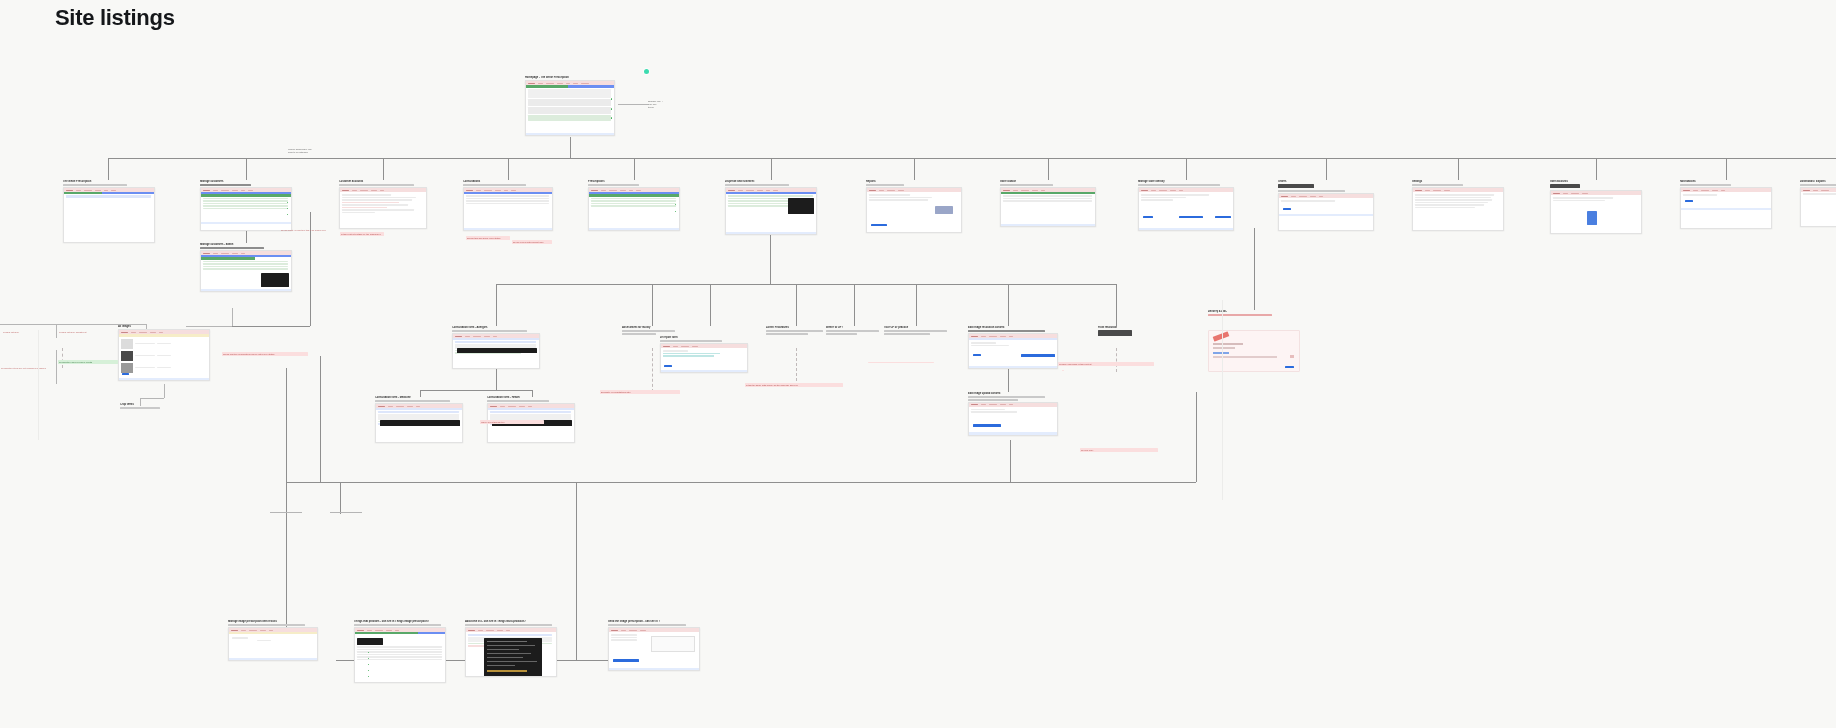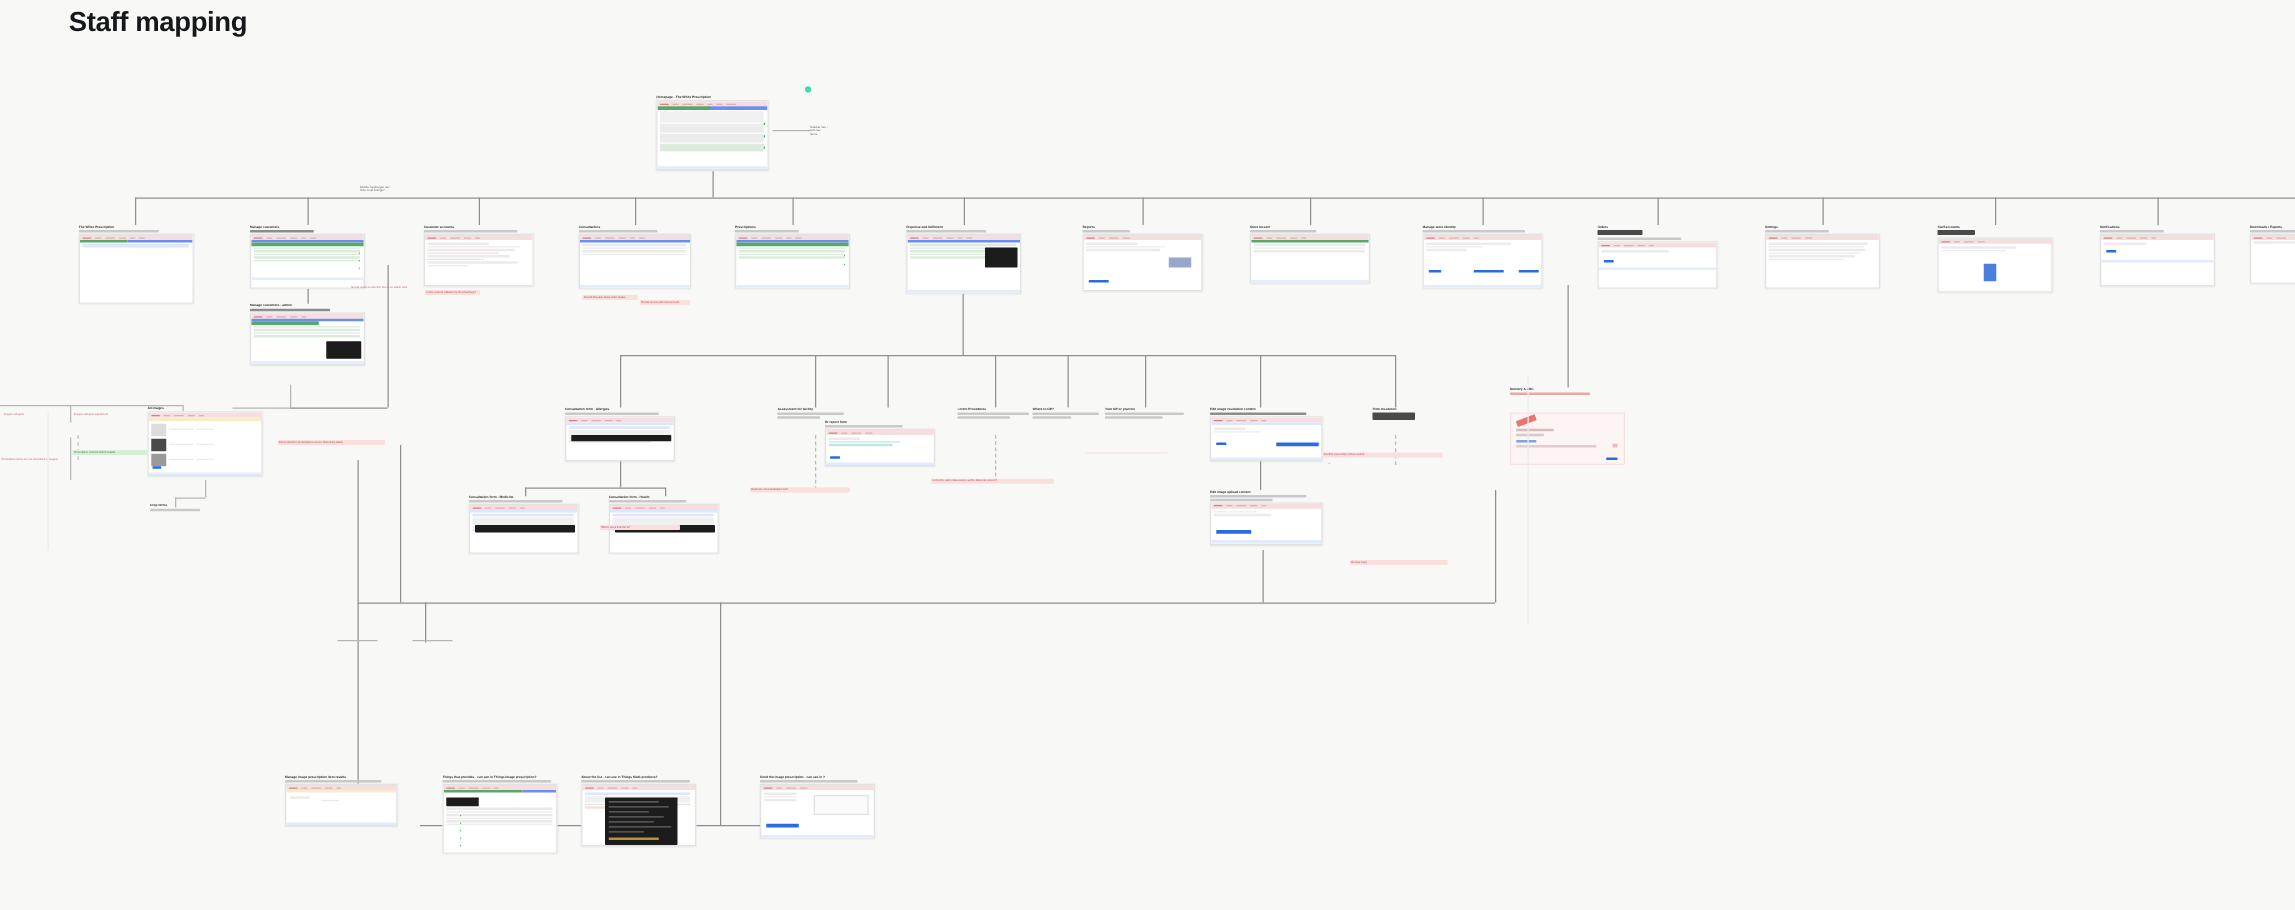--- a/index.html
+++ b/index.html
@@ -101,21 +101,21 @@
   }
   .side-note{
     position:absolute; font-size:2.4px; line-height:3.2px; color:#6a6a6a;
     white-space:pre-line;
   }
   .divider{position:absolute;background:#e4e4e2;}
 </style>
 </head>
 <body>
 
-<div id="page-title">Staff mapping</div>
+<div id="page-title">Site listings</div>
 
 <div id="canvas">
 
   <div class="ln v" style="left:570px;top:137px;height:21px;"></div>
 
   <div class="ln h" style="left:108px;top:158px;width:1728px;"></div>
 
   <div class="ln v" style="left:108px;top:158px;height:22px;"></div>
   <div class="ln v" style="left:246px;top:158px;height:22px;"></div>
   <div class="ln v" style="left:383px;top:158px;height:22px;"></div>

